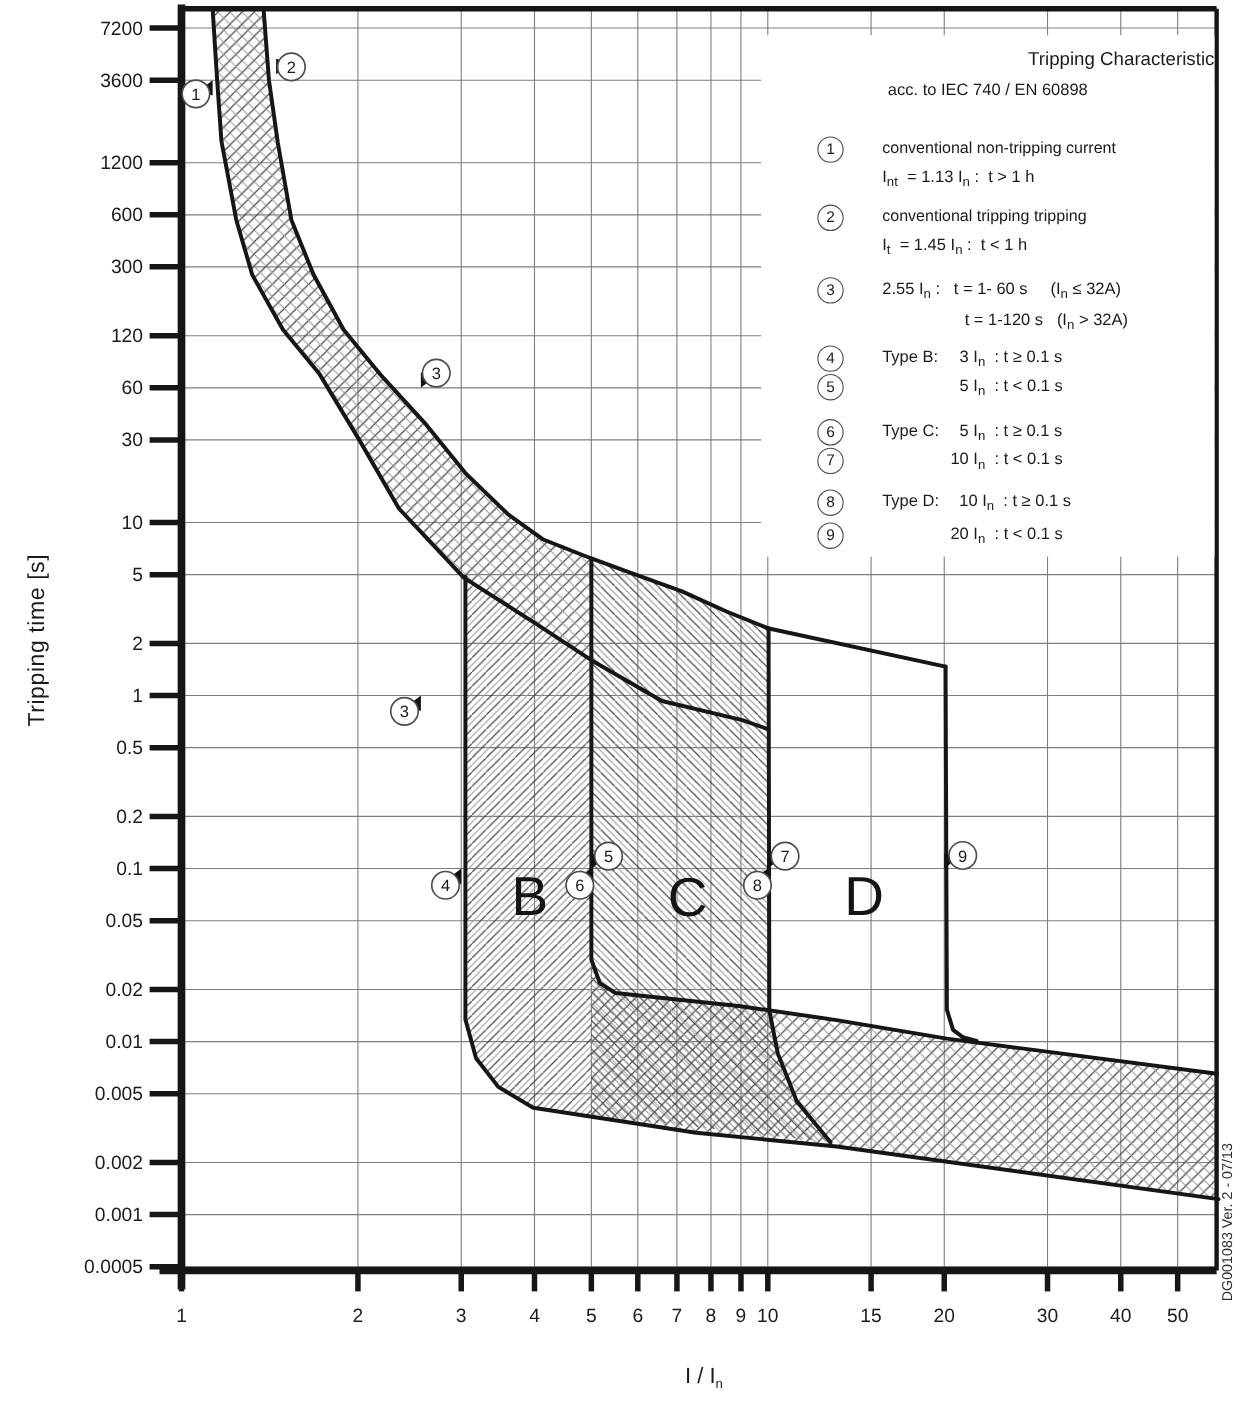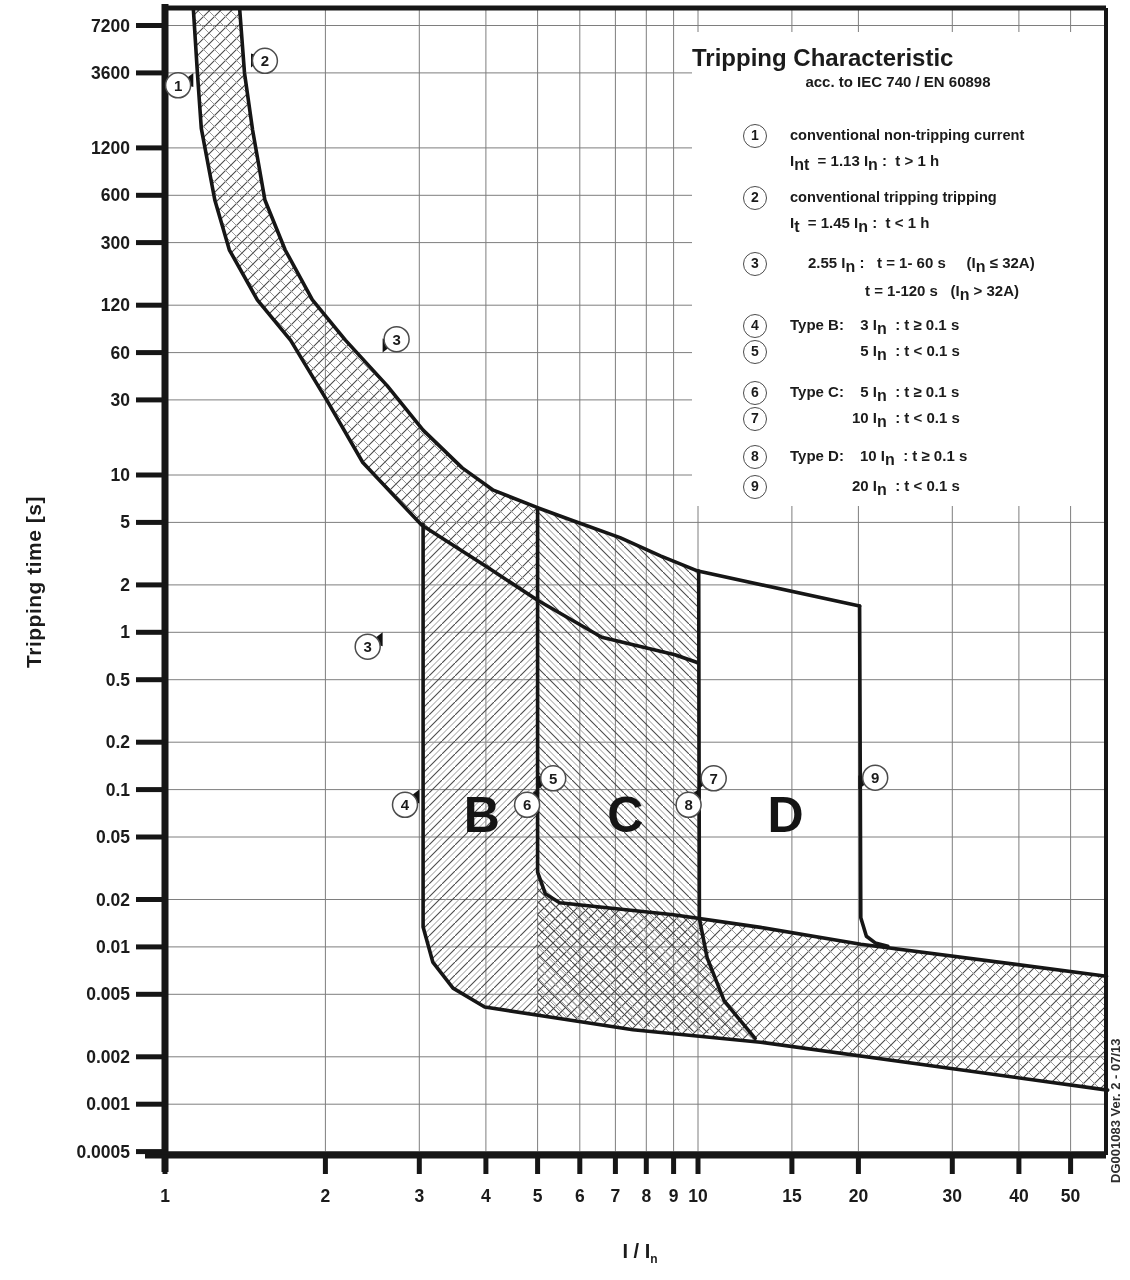--- a/index.html
+++ b/index.html
@@ -1,33 +1,33 @@
 <!DOCTYPE html>
 <html><head>
 <meta charset="utf-8">
 <style>
   html,body{margin:0;padding:0;background:#ffffff;}
   body{width:1130px;height:1280px;position:relative;overflow:hidden;
        font-family:"Liberation Sans", sans-serif;color:#1b1b1b;}
-  #stage{position:absolute;left:0;top:0;width:1130px;height:960px;font-weight:bold;}
+  #stage{position:absolute;left:0;top:0;width:1130px;height:960px;}
   svg{position:absolute;left:0;top:0;}
   #y-axis-title{position:absolute;left:-76px;top:570px;width:220px;text-align:center;
        font-size:21px;letter-spacing:0.5px;transform:rotate(-90deg);transform-origin:center center;}
   #x-axis-title{position:absolute;left:580px;top:1240px;width:120px;text-align:center;font-size:20px;}
   #x-axis-title sub{font-size:12px;}
   #watermark{position:absolute;left:1108px;top:1183px;font-size:13px;color:#2e2e2e;
        transform:rotate(-90deg);transform-origin:0 0;white-space:nowrap;}
   #legend{position:absolute;left:692px;top:32px;width:412px;height:474px;background:#ffffff;}
-  #legend .lg-title{position:absolute;left:0;top:12px;width:100%;text-align:left;font-size:24px;}
+  #legend .lg-title{position:absolute;left:0;top:12px;width:100%;text-align:right;font-size:17px;}
   #legend .lg-subtitle{position:absolute;left:0;top:41px;width:100%;text-align:center;font-size:15px;}
   #legend .lg-circle{position:absolute;width:24px;height:24px;border:1.4px solid #4c4c4c;border-radius:50%;
        box-sizing:border-box;text-align:center;line-height:21px;font-size:14px;background:#fff;}
-  #legend .lg-line{position:absolute;height:26px;line-height:26px;font-size:15px;white-space:pre;}
+  #legend .lg-line{position:absolute;height:26px;line-height:26px;font-size:15px;white-space:pre;margin-left:12px;}
   #legend .lg-desc{font-size:14.6px;}
-  #legend sub{font-size:16px;}
+  #legend sub{font-size:12px;}
 </style>
 </head>
 <body>
 
 <div id="stage">
 
   <svg id="plot-svg" width="1130" height="1280" viewBox="0 0 1130 1280">
     <defs>
       <pattern id="hatch-up" width="13" height="13" patternUnits="userSpaceOnUse">
         <path d="M-3,16 L16,-3" stroke="#474747" stroke-width="1.1" fill="none"></path>
@@ -241,21 +241,21 @@
     <div class="lg-title">Tripping Characteristic</div>
     <div class="lg-subtitle">acc. to IEC 740 / EN 60898</div>
     <div id="legend-items">
         <div class="lg-circle" style="left: 51px; top: 91.5px;">1</div>
         <div class="lg-line lg-desc" style="left: 98px; top: 90px;">conventional non-tripping current</div>
         <div class="lg-line" style="left: 98px; top: 116px;">I<sub>nt</sub>  = 1.13 I<sub>n</sub> :  t &gt; 1 h</div>
         <div class="lg-circle" style="left: 51px; top: 153.5px;">2</div>
         <div class="lg-line lg-desc" style="left: 98px; top: 152px;">conventional tripping tripping</div>
         <div class="lg-line" style="left: 98px; top: 178px;">I<sub>t</sub>  = 1.45 I<sub>n</sub> :  t &lt; 1 h</div>
         <div class="lg-circle" style="left: 51px; top: 219.5px;">3</div>
-        <div class="lg-line" style="left: 116px; top: 218px;">2.55 I<sub>n</sub> :   t = 1- 60 s     (I<sub>n</sub> ≤ 32A)</div>
+        <div class="lg-line" style="left: 98px; top: 218px;">2.55 I<sub>n</sub> :   t = 1- 60 s     (I<sub>n</sub> ≤ 32A)</div>
         <div class="lg-line" style="left: 173px; top: 246px;">t = 1-120 s   (I<sub>n</sub> &gt; 32A)</div>
         <div class="lg-circle" style="left: 51px; top: 281.5px;">4</div>
         <div class="lg-line" style="left: 98px; top: 280px;">Type B:</div>
         <div class="lg-line" style="left: 160px; top: 280px;">  3 I<sub>n</sub>  : t ≥ 0.1 s</div>
         <div class="lg-circle" style="left: 51px; top: 307.5px;">5</div>
         <div class="lg-line" style="left: 160px; top: 306px;">  5 I<sub>n</sub>  : t &lt; 0.1 s</div>
         <div class="lg-circle" style="left: 51px; top: 348.5px;">6</div>
         <div class="lg-line" style="left: 98px; top: 347px;">Type C:</div>
         <div class="lg-line" style="left: 160px; top: 347px;">  5 I<sub>n</sub>  : t ≥ 0.1 s</div>
         <div class="lg-circle" style="left: 51px; top: 374.5px;">7</div>

